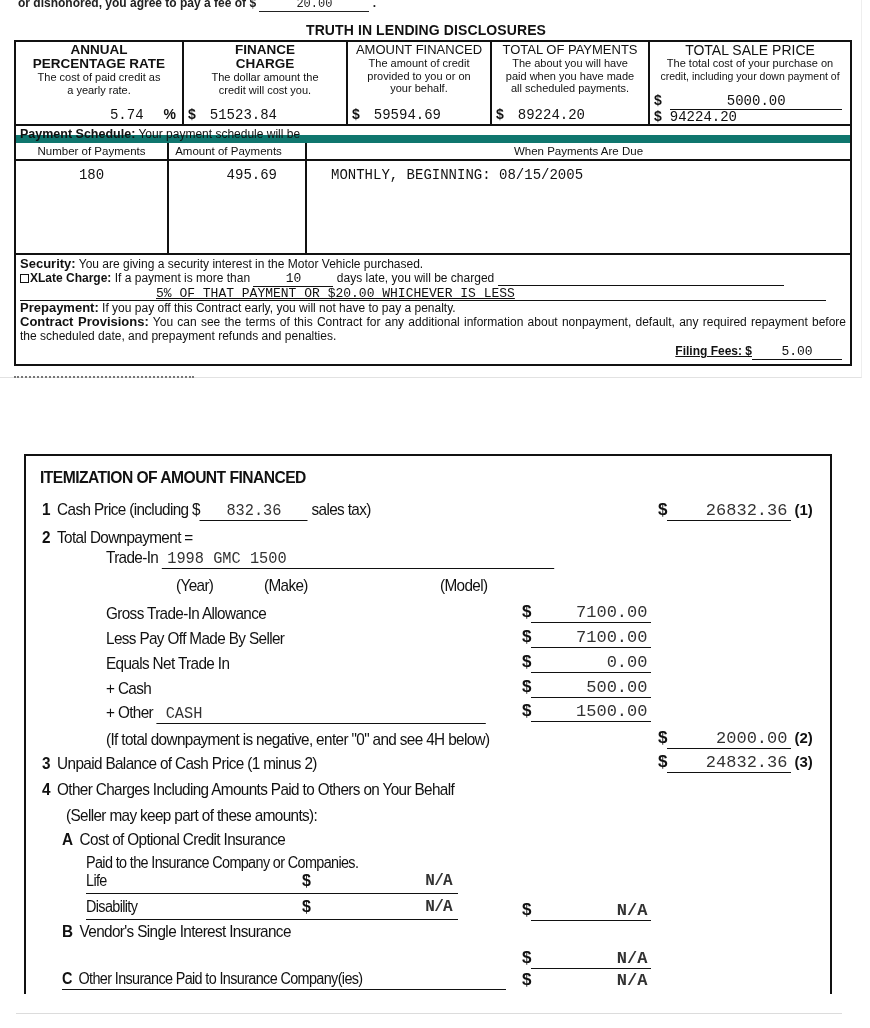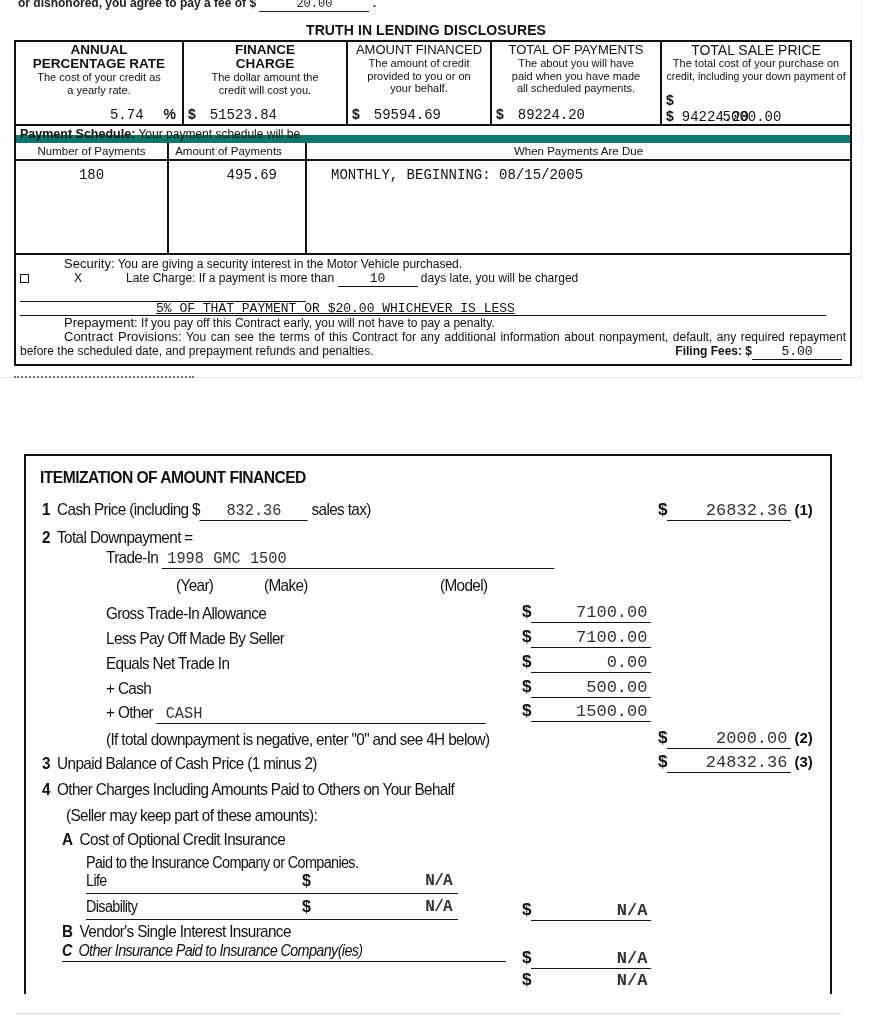--- a/index.html
+++ b/index.html
@@ -25,26 +25,26 @@
   .pct { font-weight: bold; font-family: "Liberation Sans", sans-serif; margin-left: 20px; }
 
   .ps-label { position: absolute; left: 0; top: 84px; width: 100%; height: 17px; font-size: 12px; padding-left: 4px; line-height: 16px; border-bottom: 8px solid #0f766e; }
   .ps-label b { font-weight: bold; font-size: 12.5px; }
   .ps-table { position: absolute; left: 0; top: 101px; width: 100%; height: 112px; border-bottom: 2px solid #111; }
   .ps-col { position: absolute; top: 0; height: 100%; border-right: 2px solid #111; }
   .ps-h { height: 18px; border-bottom: 2px solid #111; font-size: 11.5px; text-align: center; line-height: 16px; }
   .ps-v { font-size: 14px; padding-top: 6px; }
 
   .sec { position: absolute; left: 4px; top: 215px; width: 826px; font-size: 12px; line-height: 14px; }
-  .sec b { font-weight: normal; margin-left: 44px; }
+  .sec b { font-weight: bold; }
   .sec .big { font-size: 13px; }
   .blank-line { display: inline-block; border-bottom: 1px solid #111; text-align: center; }
   .late-line2 { display: block; border-bottom: 1px solid #111; font-family: "Liberation Mono", monospace; font-size: 13px; padding-left: 136px; line-height: 13px; margin-right: 0; text-decoration: underline; }
   .checkbox { display: inline-block; width: 9px; height: 9px; border: 1px solid #111; vertical-align: -1px; margin-right: 1px; }
-  .filing { position: absolute; right: 8px; bottom: 4px; font-size: 12px; font-weight: bold; }
+  .filing { position: absolute; right: 8px; bottom: 4px; font-size: 12px; font-weight: bold; text-decoration: underline; }
   .filing .blank-line { width: 90px; font-family: "Liberation Mono", monospace; font-weight: normal; font-size: 13px; }
   .credit-ins { position: absolute; left: 14px; top: 376px; width: 180px; height: 3px; border-top: 2px dotted #777; }
 
   
   #scan-bottom { position: absolute; left: 16px; top: 450px; width: 826px; height: 564px; background: #fff; border-bottom: 1px solid #dcdcdc; }
   .item-box { position: absolute; left: 8px; top: 4px; width: 808px; height: 540px; border-top: 2px solid #111; border-left: 2px solid #111; border-right: 2px solid #111; }
   .item-title { position: absolute; left: 14px; top: 12px; font-size: 17px; font-weight: bold; letter-spacing: -0.6px; transform: scaleX(0.92); transform-origin: left; }
   .row { position: absolute; font-size: 17px; letter-spacing: -0.7px; white-space: nowrap; transform: scaleX(0.9); transform-origin: left; }
   .row .n { font-weight: bold; margin-right: 8px; }
   .fill { display: inline-block; border-bottom: 1px solid #111; text-align: center; font-family: "Liberation Mono", monospace; letter-spacing: 0; font-size: 17px; color: #333; }
@@ -67,21 +67,21 @@
     <span class="blank">20.00</span> .
   </div>
   <div class="til-title">TRUTH IN LENDING DISCLOSURES</div>
 
   <div class="til-box">
     <div class="disc-row">
 
       <div class="disc-cell" style="width:168px;">
         <div class="disc-head">ANNUAL</div>
         <div class="disc-head">PERCENTAGE RATE</div>
-        <div class="disc-desc">The cost of your credit as</div>
+        <div class="disc-desc">The cost of paid credit as</div>
         <div class="disc-desc">a yearly rate.</div>
         <div class="disc-val mono" style="text-align:right;padding-right:6px;">
           <span>5.74</span><span class="pct">%</span>
         </div>
       </div>
 
       <div class="disc-cell" style="width:164px;">
         <div class="disc-head">FINANCE</div>
         <div class="disc-head">CHARGE</div>
         <div class="disc-desc">The dollar amount the</div>
@@ -94,21 +94,21 @@
       <div class="disc-cell" style="width:144px;">
         <div class="disc-head thin">AMOUNT FINANCED</div>
         <div class="disc-desc">The amount of credit</div>
         <div class="disc-desc">provided to you or on</div>
         <div class="disc-desc">your behalf.</div>
         <div class="disc-val mono">
           <span class="cur">$</span><span>59594.69</span>
         </div>
       </div>
 
-      <div class="disc-cell" style="width:170px;">
+      <div class="disc-cell" style="width:158px;">
         <div class="disc-head thin">TOTAL OF PAYMENTS</div>
         <div class="disc-desc">The about you will have</div>
         <div class="disc-desc">paid when you have made</div>
         <div class="disc-desc">all scheduled payments.</div>
         <div class="disc-val mono">
           <span class="cur">$</span><span>89224.20</span>
         </div>
       </div>
 
       <div class="disc-cell" style="flex:1;">
@@ -242,18 +242,18 @@
       <span class="cur" style="left:216px;">$</span>
       <span class="v">N/A</span>
     </div>
     <div class="amt" style="left:496px;top:444px;"><span class="cur">$</span><span class="val mono" style="width:120px;font-weight:bold;">N/A</span></div>
 
     <div class="row" style="left:36px;top:466px;">
       <span class="n">B</span><span>Vendor's Single Interest Insurance</span>
     </div>
     <div class="amt" style="left:496px;top:492px;"><span class="cur">$</span><span class="val mono" style="width:120px;font-weight:bold;">N/A</span></div>
 
-    <div class="ins-line" style="left:36px;top:486px;width:444px;height:20px;overflow:hidden;font-style:italic;">
+    <div class="ins-line" style="left:36px;top:514px;width:444px;height:20px;overflow:hidden;">
       <span class="lbl"><b>C</b>&nbsp;&nbsp;<span>Other Insurance Paid to Insurance Company(ies)</span></span>
     </div>
     <div class="amt" style="left:496px;top:514px;height:20px;overflow:hidden;"><span class="cur">$</span><span class="val mono" style="width:120px;font-weight:bold;">N/A</span></div>
   </div>
 </div>
 
 </body></html>

